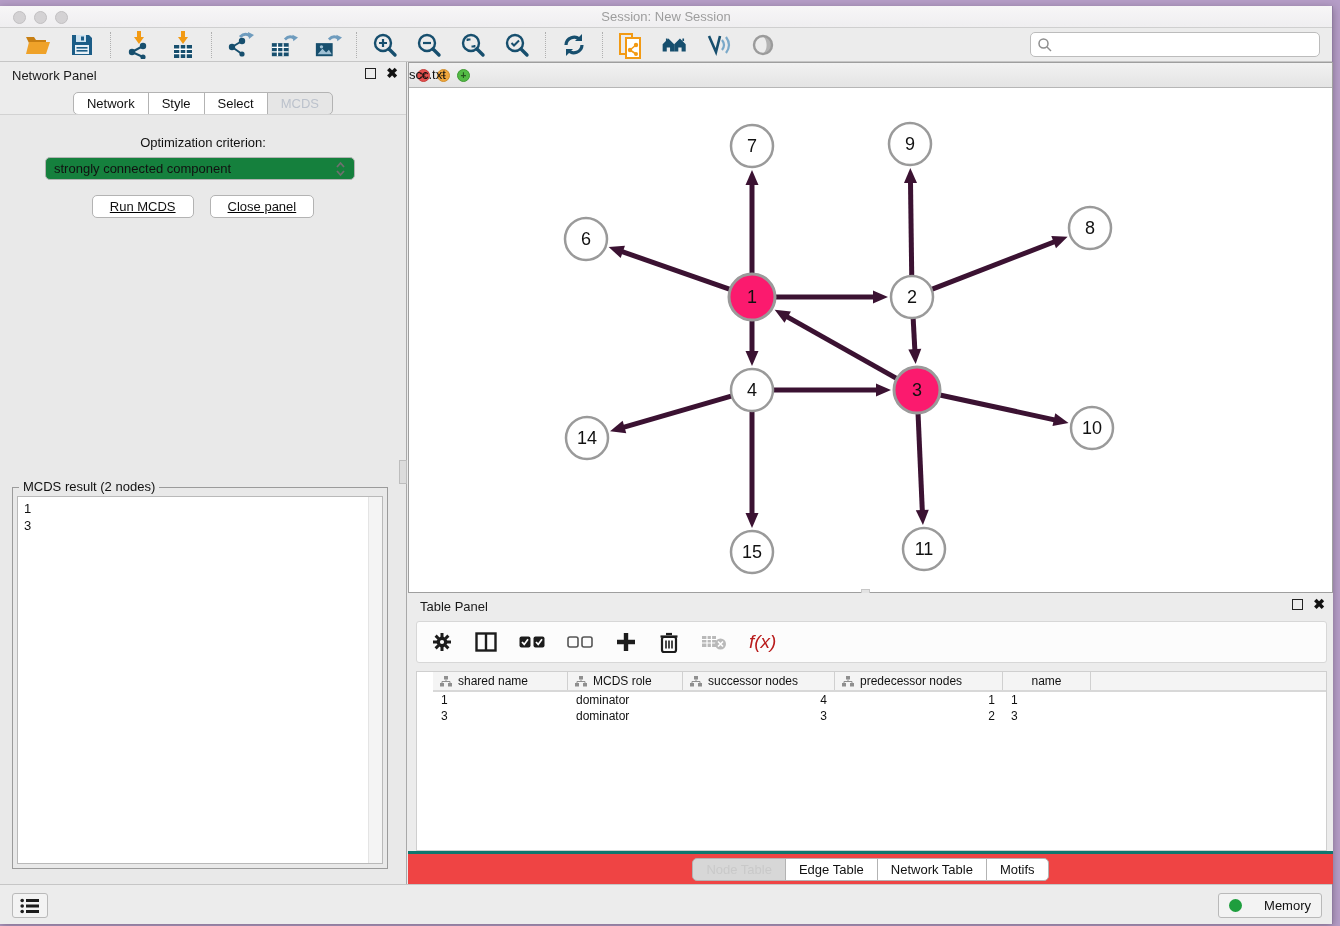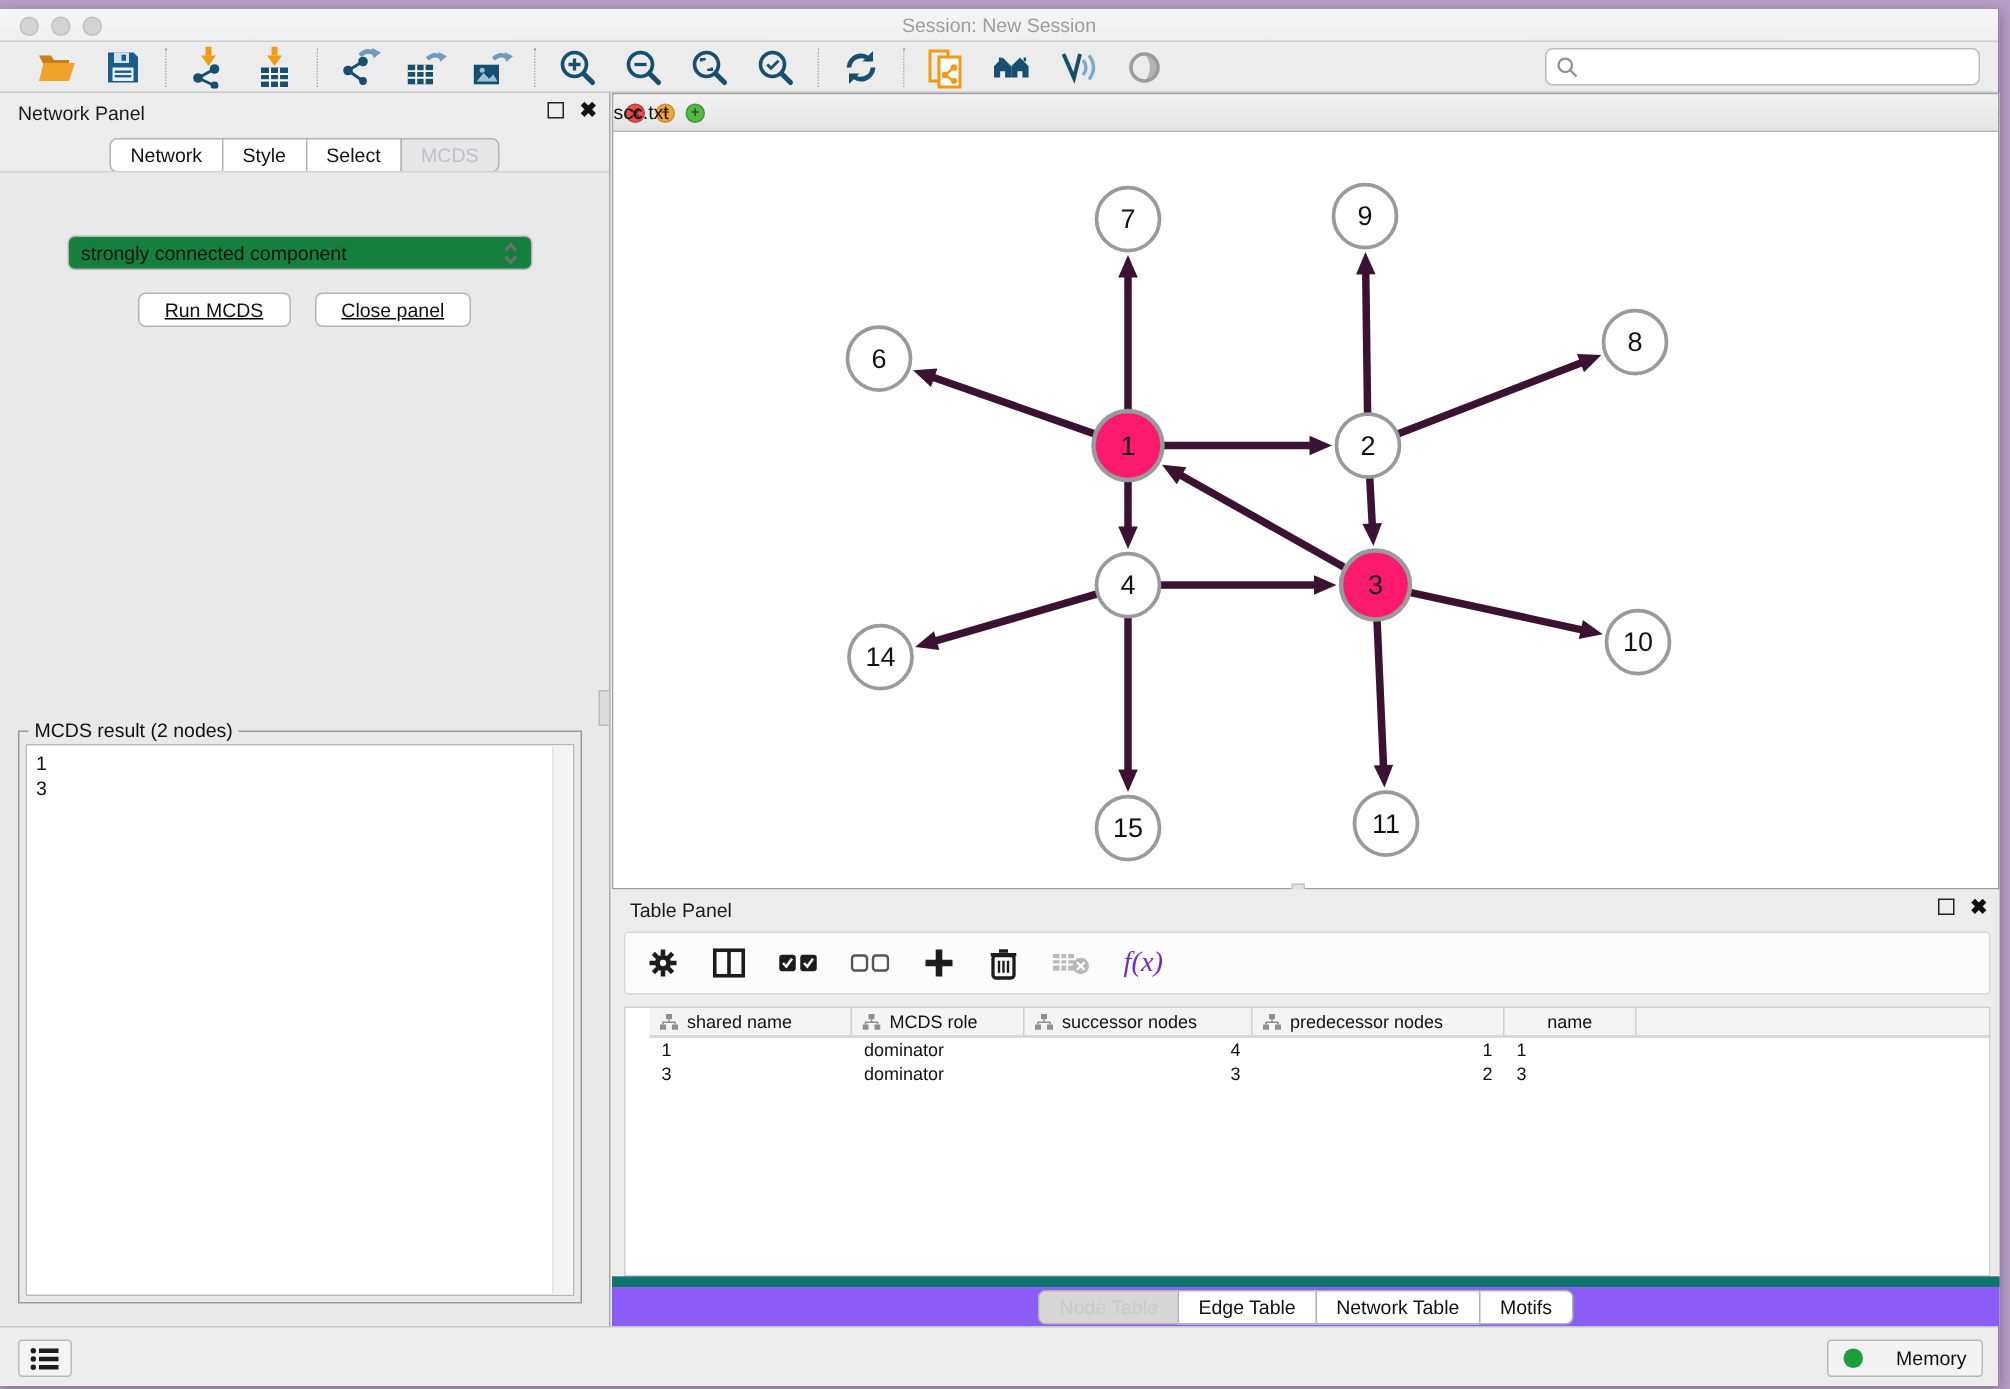--- a/index.html
+++ b/index.html
@@ -78,33 +78,33 @@
   .net-title { position:absolute; left:0; right:0; top:4px; text-align:left; font-size:13px; color:#111; }
   .net-canvas { position:absolute; left:0; top:25px; right:0; bottom:0; background:#fff; }
   .hsplit-grip { position:absolute; left:452px; bottom:-4px; width:9px; height:7px;
     background:#e3e3e3; border:1px solid #c7c7c7; }
 
   
   .table-panel { position:absolute; left:408px; top:531px; width:925px; height:291px; background:#ececec; }
   .tp-toolbar { position:absolute; left:8px; top:28px; right:6px; height:42px; background:#fcfcfc;
     border:1px solid #d7d7d7; border-radius:3px; display:flex; align-items:center; gap:22px; padding-left:14px; }
   .tp-icon { display:flex; align-items:center; justify-content:center; height:30px; }
-  .fx-label { font-family:Liberation Serif, serif; font-style:italic; font-size:19px; color:#6d28d9; }
+  .fx-label { font-family:Liberation Sans, sans-serif; font-style:italic; font-size:19px; color:#b91c1c; }
   .tp-table { position:absolute; left:8px; top:78px; right:6px; bottom:33px; background:#fff;
     border:1px solid #cfcfcf; overflow:hidden;padding-left:16px; }
   .thead { display:flex; border-bottom:2px solid #d8d8d8; background:#f4f4f4; height:20px; }
   .th { display:flex; align-items:center; gap:6px; font-size:12px; color:#111;
     border-right:1px solid #d0d0d0; padding-left:7px; }
   .th.center { justify-content:center; padding-left:0; }
   .trow { display:flex; height:16px; font-size:12px; color:#111; }
   .td { padding:1px 8px 0 8px; }
   .td.right { text-align:right; }
   .c0{width:135px}.c1{width:115px}.c2{width:152px}.c3{width:168px}.c4{width:88px}
-  .tp-tabs { position:absolute; left:0; right:0; bottom:0; height:33px; background:#8b5cf6;
-    border-top:7px solid #0f766e; display:flex; justify-content:center; align-items:center; }
+  .tp-tabs { position:absolute; left:0; right:0; bottom:0; height:33px; background:#ef4444;
+    border-top:3px solid #0f766e; display:flex; justify-content:center; align-items:center; }
   .tp-tabs .seg-tab.node-active { background:#d7d7d7; color:#c9c9c9; }
 
   
   .sb-left-btn { position:absolute; left:12px; top:8px; width:36px; height:25px; background:#f3f3f3;
     border:1px solid #b9b9b9; border-radius:3px; display:flex; align-items:center; justify-content:center; }
   .sb-memory { position:absolute; right:10px; top:8px; height:25px; background:#f3f3f3;
     border:1px solid #b9b9b9; border-radius:3px; display:flex; align-items:center; gap:22px;
     padding:0 10px; font-size:13px; color:#111; }
   .mem-dot { width:13px; height:13px; border-radius:50%; background:#1e9e3e; }
 </style>
@@ -286,20 +286,21 @@
           <span class="ph-close">✖</span>
         </span>
       </div>
       <div class="seg-tabs">
         <div class="seg-tab">Network</div>
         <div class="seg-tab">Style</div>
         <div class="seg-tab">Select</div>
         <div class="seg-tab disabled-active">MCDS</div>
       </div>
       <div class="cp-body">
+        <div class="opt-label">Optimization criterion:</div>
         <div class="mac-select">
           <span class="sel-val">strongly connected component</span>
           <svg width="11" height="16" viewBox="0 0 11 16">
             <path d="M2 6 L5.5 2 L9 6" fill="none" stroke="#6f6f6f" stroke-width="1.8"></path>
             <path d="M2 10 L5.5 14 L9 10" fill="none" stroke="#6f6f6f" stroke-width="1.8"></path>
           </svg>
         </div>
         <div class="cp-buttons">
           <button class="mac-btn">Run MCDS</button>
           <button class="mac-btn">Close panel</button>

